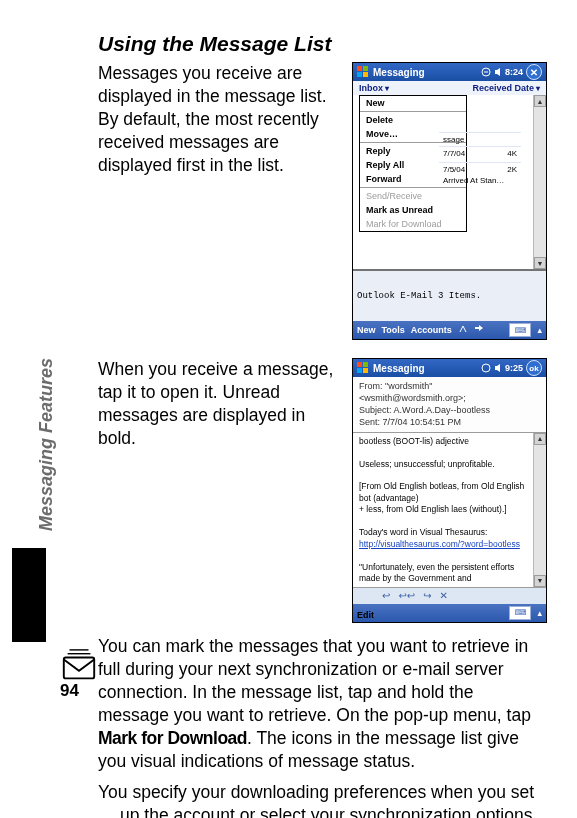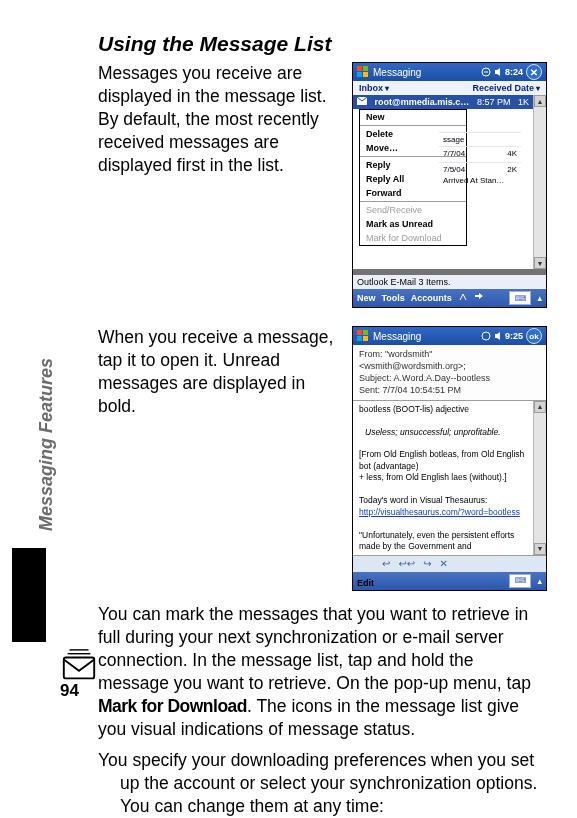--- a/index.html
+++ b/index.html
@@ -53,21 +53,21 @@
     color: #fff;
     padding: 0 4px;
     gap: 4px;
   }
   .device .titlebar .win-icon {
     width: 12px; height: 12px;
     display: inline-flex;
   }
   .device .titlebar .title {
     flex: 1;
-    font-weight: normal;
+    font-weight: bold;
     font-size: 10px;
   }
   .device .titlebar .tray {
     display: flex; align-items: center; gap: 3px;
   }
   .device .titlebar .clock {
     font-size: 9px;
     font-weight: bold;
   }
   .round-btn {
@@ -150,24 +150,25 @@
     display: flex; align-items: center; justify-content: center;
     color: #333;
   }
   .device1-body {
     position: relative;
     display: flex;
     height: 174px;
   }
   .device1-main { flex: 1; position: relative; }
   .status-line {
-    padding: 2px 4px;
-    font-size: 9px;
-    border-top: 6px solid #737373;
+    padding: 20px 4px;
+    font-size: 9px;
+    border-top: 2px solid #737373;
     background: #e9eef7;
+    font-family: Liberation Mono, monospace;
   }
   .bottom-bar {
     display: flex;
     align-items: center;
     height: 18px;
     background: linear-gradient(#4a72c1, #2b58ae);
     color: #fff;
     padding: 0 4px;
     gap: 6px;
     font-size: 9px;
@@ -299,31 +300,20 @@
           <span class="clock">8:24</span>
           <span class="round-btn close-btn">✕</span>
         </span>
       </div>
       <div class="mlist-header">
         <span><span>Inbox</span><span class="arrow">▾</span></span>
         <span><span>Received Date</span><span class="arrow">▾</span></span>
       </div>
       <div class="device1-body">
         <div class="device1-main">
-          <div class="selected-row">
-            <span>
-              <svg width="10" height="8" viewBox="0 0 10 8">
-                  <rect x="0" y="0" width="10" height="8" fill="#fff" stroke="#fff"></rect>
-                  <path d="M0 0 L5 4 L10 0" stroke="#2850a5" fill="none"></path>
-                </svg>
-            </span>
-            <span class="addr">root@mmedia.mis.c…</span>
-            <span>8:57 PM</span>
-            <span>1K</span>
-          </div>
 
           <div class="popup">
             <div class="mi bold">New</div>
             <div class="divider"></div>
             <div class="mi bold">Delete</div>
             <div class="mi bold">Move…</div>
             <div class="divider"></div>
             <div class="mi bold">Reply</div>
             <div class="mi bold">Reply All</div>
             <div class="mi bold">Forward</div>
@@ -406,21 +396,21 @@
       </div>
       <div class="msg-header">
         <div><span>From:</span> <span>"wordsmith" &lt;wsmith@wordsmith.org&gt;;</span></div>
         <div><span>Subject:</span> <span>A.Word.A.Day--bootless</span></div>
         <div><span>Sent:</span> <span>7/7/04 10:54:51 PM</span></div>
       </div>
       <div class="msg-body-wrap">
         <div class="msg-body">
           <div>bootless (BOOT-lis) adjective</div>
           <br>
-          <div style="margin-left:6px;font-style:italic;">Useless; unsuccessful; unprofitable.</div>
+          <div style="margin-left:0;">Useless; unsuccessful; unprofitable.</div>
           <br>
           <div>[From Old English botleas, from Old English bot (advantage)</div>
           <div>+ less, from Old English laes (without).]</div>
           <br>
           <div>Today's word in Visual Thesaurus:</div>
           <div class="link">http://visualthesaurus.com/?word=bootless</div>
           <br>
           <div>"Unfortunately, even the persistent efforts made by the Government and</div>
         </div>
         <div class="scrollbar-v">

